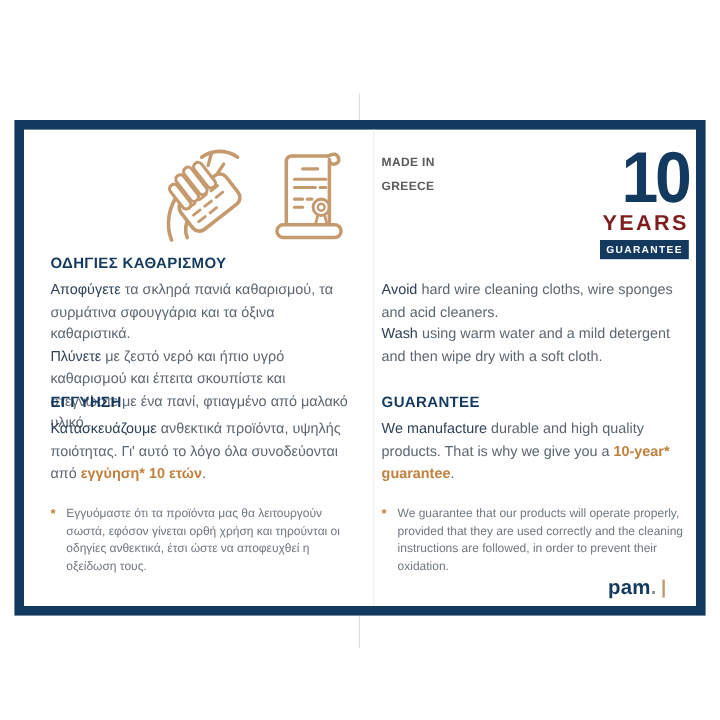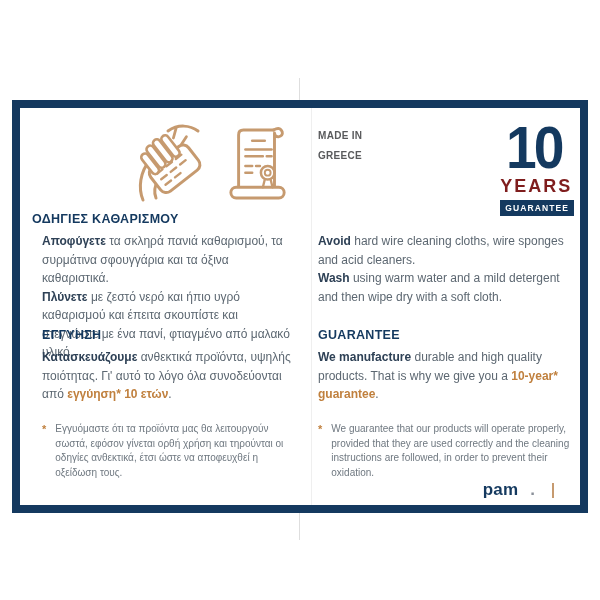--- a/index.html
+++ b/index.html
@@ -34,54 +34,54 @@
   h3.sec-heading {
     margin: 0;
     font-size: 12.5px; font-weight: bold;
     color: #14395F; letter-spacing: 0.3px;
   }
   .body-par {
     margin: 0;
     font-size: 12px; line-height: 18.5px;
     color: #5C6771;
   }
-  .body-par .lead { font-weight: bold; color: #2E4156; text-align: right; }
+  .body-par .lead { font-weight: normal; color: #2E4156; text-align: right; }
   .body-par .accent { font-weight: bold; color: #C0803E; }
 
   .footnote {
     display: flex; gap: 9px;
     font-size: 10px; line-height: 14.5px;
     color: #6F7880;
   }
   .footnote .star { color: #C0803E; font-weight: bold; font-size: 11px; line-height: 14px; }
 
   .made-in {
     font-size: 10px; font-weight: bold;
     color: #595A5C; letter-spacing: 0.3px;
     line-height: 20px; white-space: pre-line;
   }
 
-  .badge { }
+  .badge { text-align: right; }
   .badge-number {
     font-size: 60px; font-weight: bold; color: #14395F;
     line-height: 0.85; letter-spacing: -3px;
     transform: scaleX(0.92); transform-origin: right;
   }
   .badge-years {
     font-size: 18px; font-weight: bold; color: #7f1d1d;
     letter-spacing: 2px; margin-top: 3px;
   }
   .badge-bar {
     display: inline-block;
     background: #14395F; color: #ffffff;
     font-size: 8.5px; font-weight: bold; letter-spacing: 1.1px;
     padding: 3px 5px; margin-top: 3px;
   }
 
-  .logo { display: flex; align-items: center; gap: 12px; }
+  .logo { display: flex; align-items: center; }
   .logo .logo-name { font-size: 17px; font-weight: bold; color: #14395F; letter-spacing: 0.2px; }
   .logo .logo-dot { font-size: 17px; font-weight: bold; color: #8A9099; }
   .logo .logo-bar { width: 2px; height: 15px; background: #C69A6F; margin-left: 5px; }
 </style>
 </head>
 <body>
 
 <div class="page">
 
   <div class="fold fold-top"></div>
@@ -121,21 +121,21 @@
           <path d="M20 34 h18 M42 34 h5" stroke-width="2.6"></path>
           <path d="M20 44 h7 M31 44 h4" stroke-width="2.6"></path>
           <path d="M20 51 h7" stroke-width="2.6"></path>
           <circle cx="43" cy="51" r="7" stroke-width="2.6"></circle>
           <circle cx="43" cy="51" r="3" stroke-width="2"></circle>
           <path d="M40 58 l-2 8 M46 58 l2 8" stroke-width="2.4"></path>
         </g>
       </svg>
     </div>
 
-    <h3 class="abs sec-heading" style="left:12px; top:104px;text-align:center;">ΟΔΗΓΙΕΣ ΚΑΘΑΡΙΣΜΟΥ</h3>
+    <h3 class="abs sec-heading" style="left:22px; top:104px;text-align:center;">ΟΔΗΓΙΕΣ ΚΑΘΑΡΙΣΜΟΥ</h3>
 
     <div class="abs" style="left:22px; top:124px; width:254px;">
       <p class="body-par"><span class="lead">Αποφύγετε</span><span> τα σκληρά πανιά καθαρισμού, τα συρμάτινα σφουγγάρια και τα όξινα καθαριστικά.</span></p>
       <p class="body-par"><span class="lead">Πλύνετε</span><span> με ζεστό νερό και ήπιο υγρό καθαρισμού και έπειτα σκουπίστε και στεγνώστε με ένα πανί, φτιαγμένο από μαλακό υλικό.</span></p>
     </div>
 
     <h3 class="abs sec-heading" style="left:22px; top:220px;">ΕΓΓΥΗΣΗ</h3>
 
     <div class="abs" style="left:22px; top:240px; width:254px;">
       <p class="body-par"><span class="lead">Κατασκευάζουμε</span><span> ανθεκτικά προϊόντα, υψηλής ποιότητας. Γι' αυτό το λόγο όλα συνοδεύονται από </span><span class="accent">εγγύηση* 10 ετών</span><span>.</span></p>

